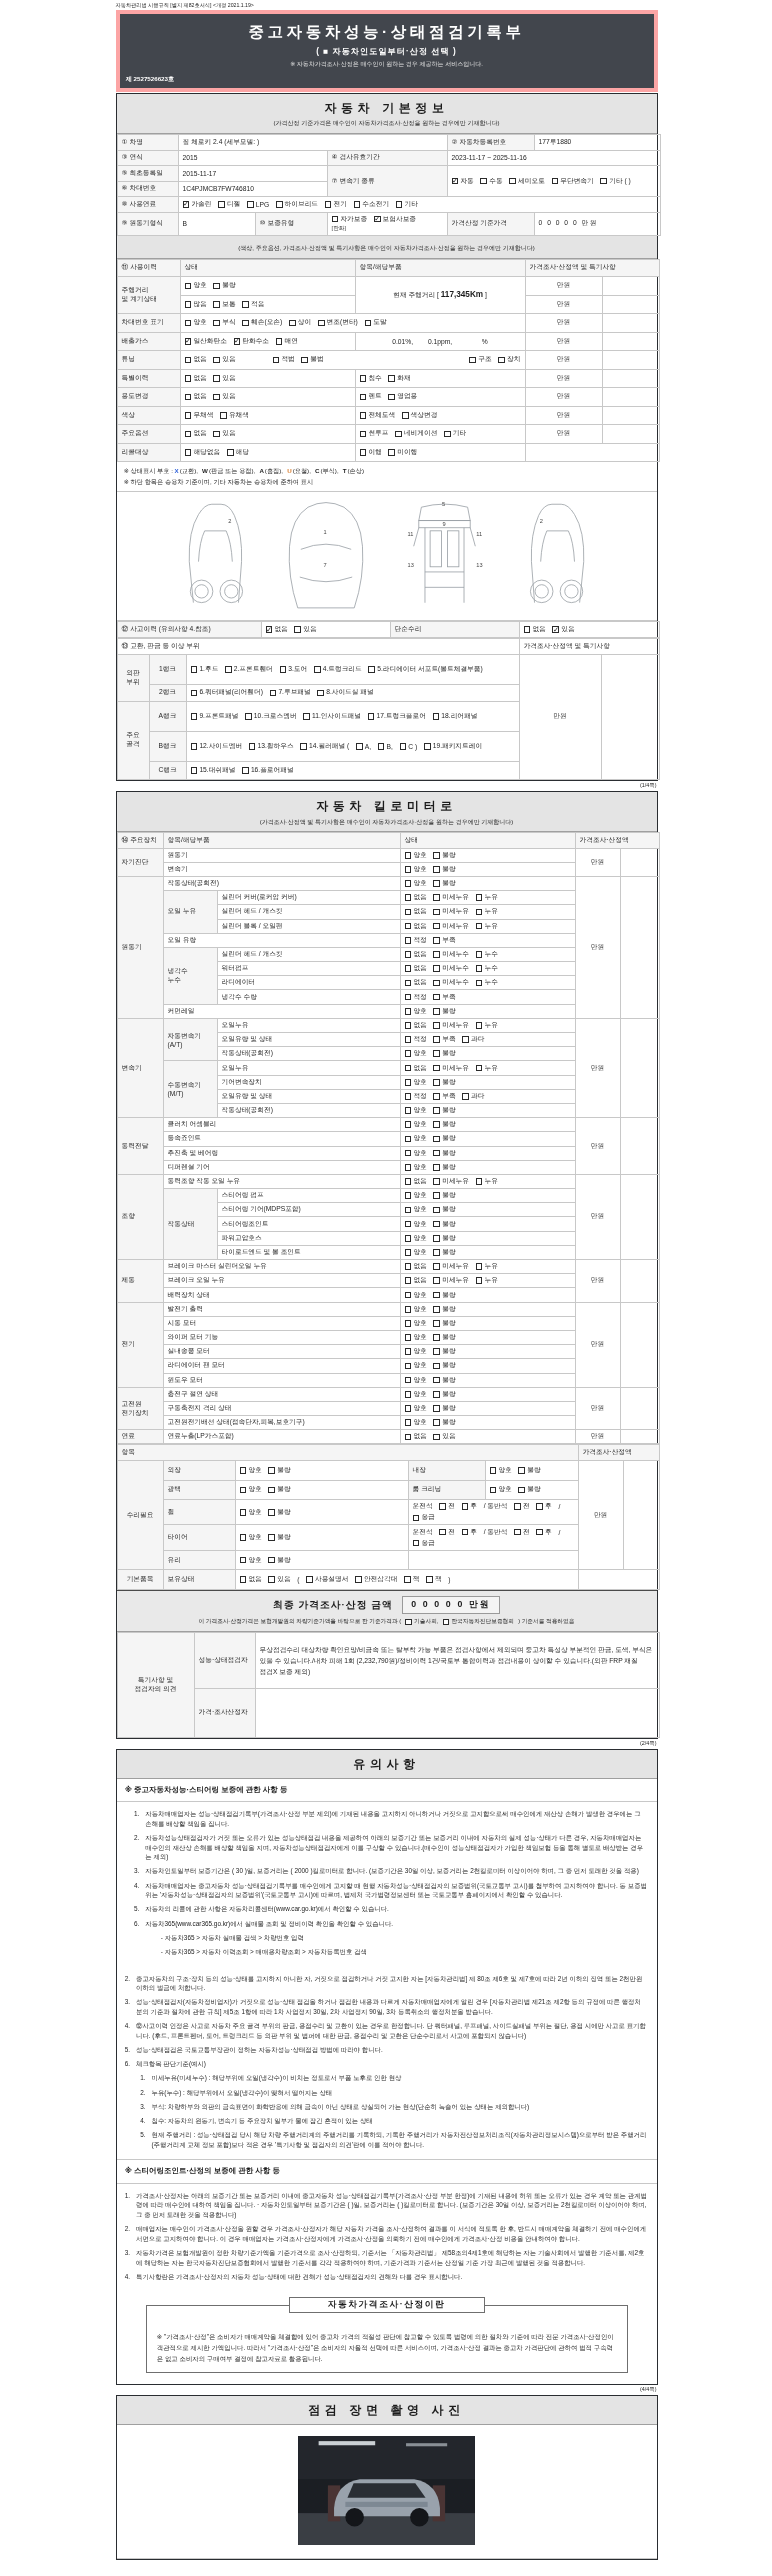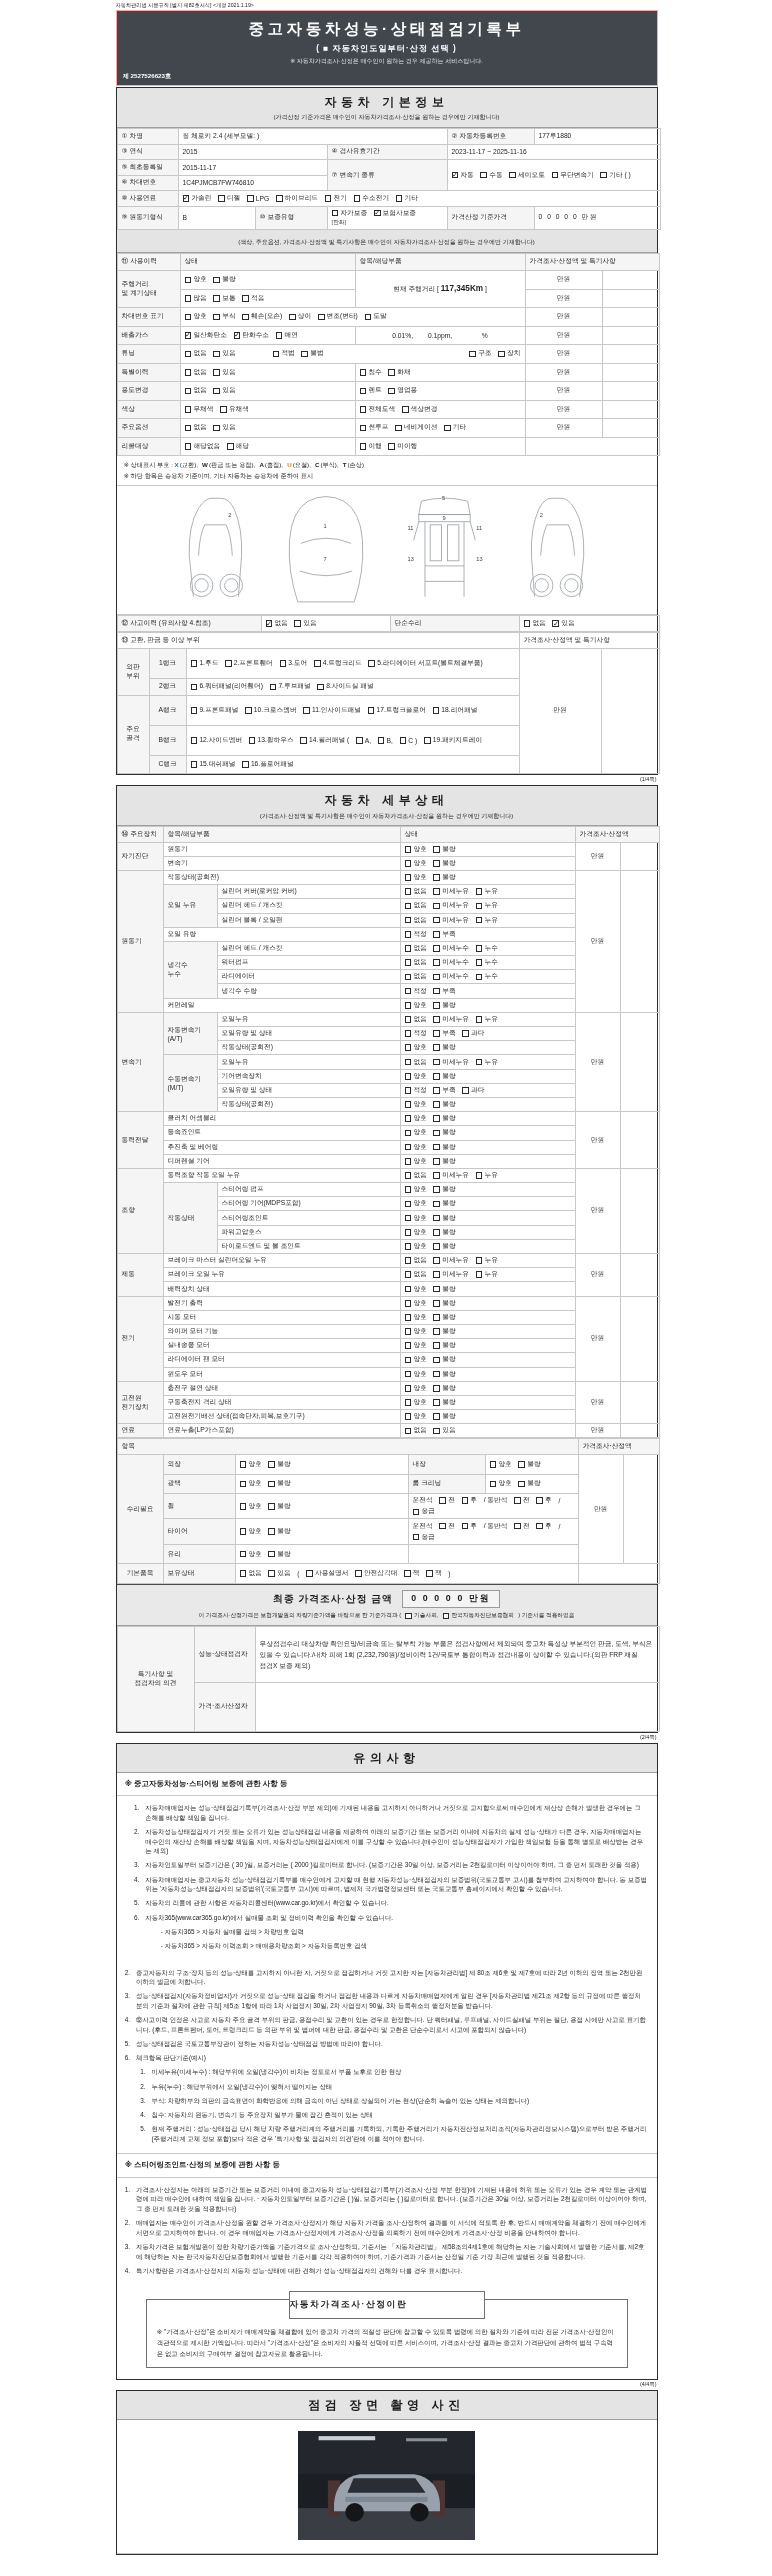--- a/index.html
+++ b/index.html
@@ -1,20 +1,20 @@
 <!DOCTYPE html>
 <html style="font-size:8.2px"><head>
 <meta charset="utf-8">
 <style>
 *{box-sizing:border-box;margin:0;padding:0}
 html,body{background:#fff}
 body{width:773px;font-family:"Liberation Sans","DejaVu Sans",sans-serif;color:#1c1c1c;-webkit-font-smoothing:antialiased}
 .col{width:542px;margin:0 auto;position:relative;padding-top:1px}
 .topnote{font-size:5.2px;color:#222;padding:0.5px 0 1px}
-.tband{background:#42464d;border:1px solid #fca5a5;color:#fff;text-align:center;padding:8.2px 6.2px 4.1px}
+.tband{background:#42464d;border:4px solid #fca5a5;color:#fff;text-align:center;padding:8.2px 6.2px 4.1px}
 .tband h1{font-size:15.5px;font-weight:bold;letter-spacing:3.6px}
 .tband .sub{font-size:8.2px;font-weight:bold;margin-top:3.6px;letter-spacing:1px}
 .tband .note{font-size:6px;margin-top:3.1px;color:#e6e6e6}
 .tband .docno{text-align:left;font-size:6.2px;font-weight:bold;margin-top:5.2px}
 .box{border:1.5px solid #2a2d31;margin-top:1.5px;background:#fff}
 .band{background:#e4e4e4;border-bottom:0.5px solid #9f9f9f;text-align:center;padding:5.7px 0 4.6px}
 .band .bt{font-size:12px;font-weight:bold;letter-spacing:4.6px}
 .band .bs{font-size:6px;margin-top:2.6px;letter-spacing:0}
 table{border-collapse:collapse;width:100%;table-layout:fixed;font-size:6.7px}
 td{border:0.5px solid #c8c8c8;padding:2.1px 4.1px;vertical-align:middle;text-align:left;word-break:keep-all}
@@ -41,21 +41,21 @@
 .dg-num{font-size:11px;fill:#444}
 .won-cell{text-align:center;color:#333}
 .notes-head{font-size:7.5px;font-weight:bold;padding:6.2px 8.2px;border-bottom:0.5px solid #c8c8c8}
 .nlist{padding:7.2px 9.3px 5.2px 17.5px;font-size:6.4px;line-height:1.5}
 .nlist.outer{padding-left:8.2px}
 .ni{display:flex;margin-bottom:4.6px}
 .ni .n{width:11.3px;flex:none}
 .ni .t{flex:1}
 .ni.ind{margin-left:15.5px}
 .pricebox{border:0.5px solid #6f6f6f;margin:13.4px 29px 11.3px;padding:0 10.3px 7.2px;position:relative}
-.pricebox .pbt{width:196px;margin:-8.8px auto 7px;background:#fff;border:0.5px solid #6f6f6f;font-size:8.8px;font-weight:bold;padding:7px 0;letter-spacing:1.5px}
+.pricebox .pbt{width:196px;margin:-8.8px auto 18px;background:#fff;border:0.5px solid #6f6f6f;text-align:center;font-size:8.8px;font-weight:bold;padding:1px 0;letter-spacing:1.5px}
 .pricebox .pbb{font-size:6.4px;line-height:1.75;font-weight:500}
 .finalband{background:#e9e9e9;border-top:1px solid #4a4a4a;border-bottom:0.5px solid #9f9f9f;padding:5.2px 0 4.6px;text-align:center}
 .finalband .l1{display:flex;justify-content:center;align-items:center;gap:9.3px}
 .finalband .fl{font-size:9.8px;font-weight:bold;letter-spacing:1px}
 .finalband .fa{border:0.5px solid #9a9a9a;background:#f4f4f4;padding:2.1px 8.2px;font-size:8.8px;font-weight:bold;letter-spacing:2.1px}
 .finalband .l2{font-size:5.7px;margin-top:3.6px;display:flex;justify-content:center;align-items:center;gap:2.1px}
 .finalband .l2 .opt{margin:0 2.1px}
 .photoarea{padding:6.2px 0 8.2px;border-bottom:0.5px solid #c8c8c8}
 .photo{width:177px;height:109px;margin:5.2px auto;background:#16181c;overflow:hidden}
 .amount{letter-spacing:1.5px}
@@ -718,21 +718,21 @@
               </span>
             </td>
       </tr>
     </tbody>
       </table>
   </div>
   <div class="pgmark">(1/4쪽)</div>
 
   <div class="box">
     <div class="band">
-      <div class="bt">자동차 세부상태</div>
+      <div class="bt">자동차 킬로미터로</div>
       <div class="bs">(가격조사·산정액 및 특기사항은 매수인이 자동차가격조사·산정을 원하는 경우에만 기재합니다)</div>
     </div>
     <table>
       <colgroup>
           <col style="width:46px">
           <col style="width:54px">
           <col style="width:183px">
           <col style="width:175px">
           <col style="width:45px">
           <col style="width:39px">

